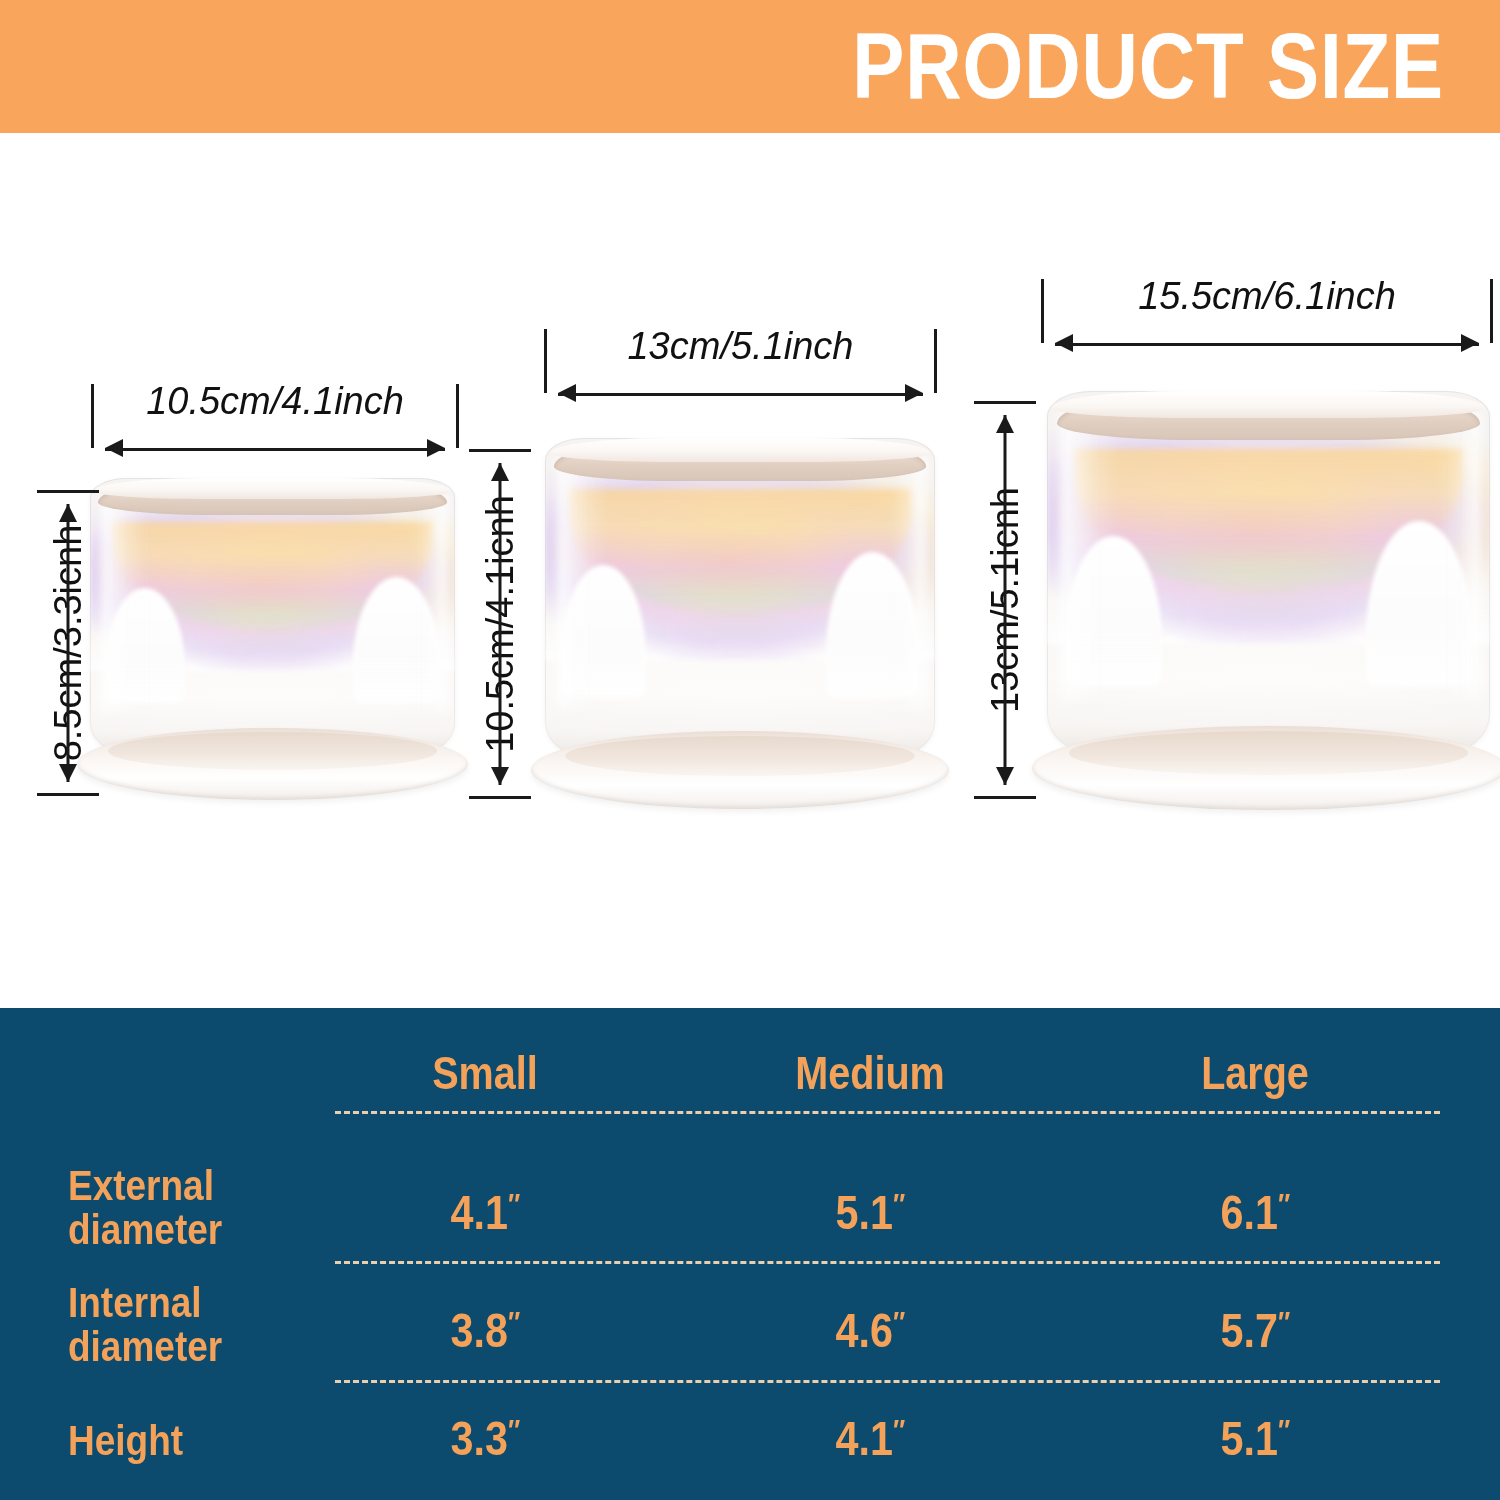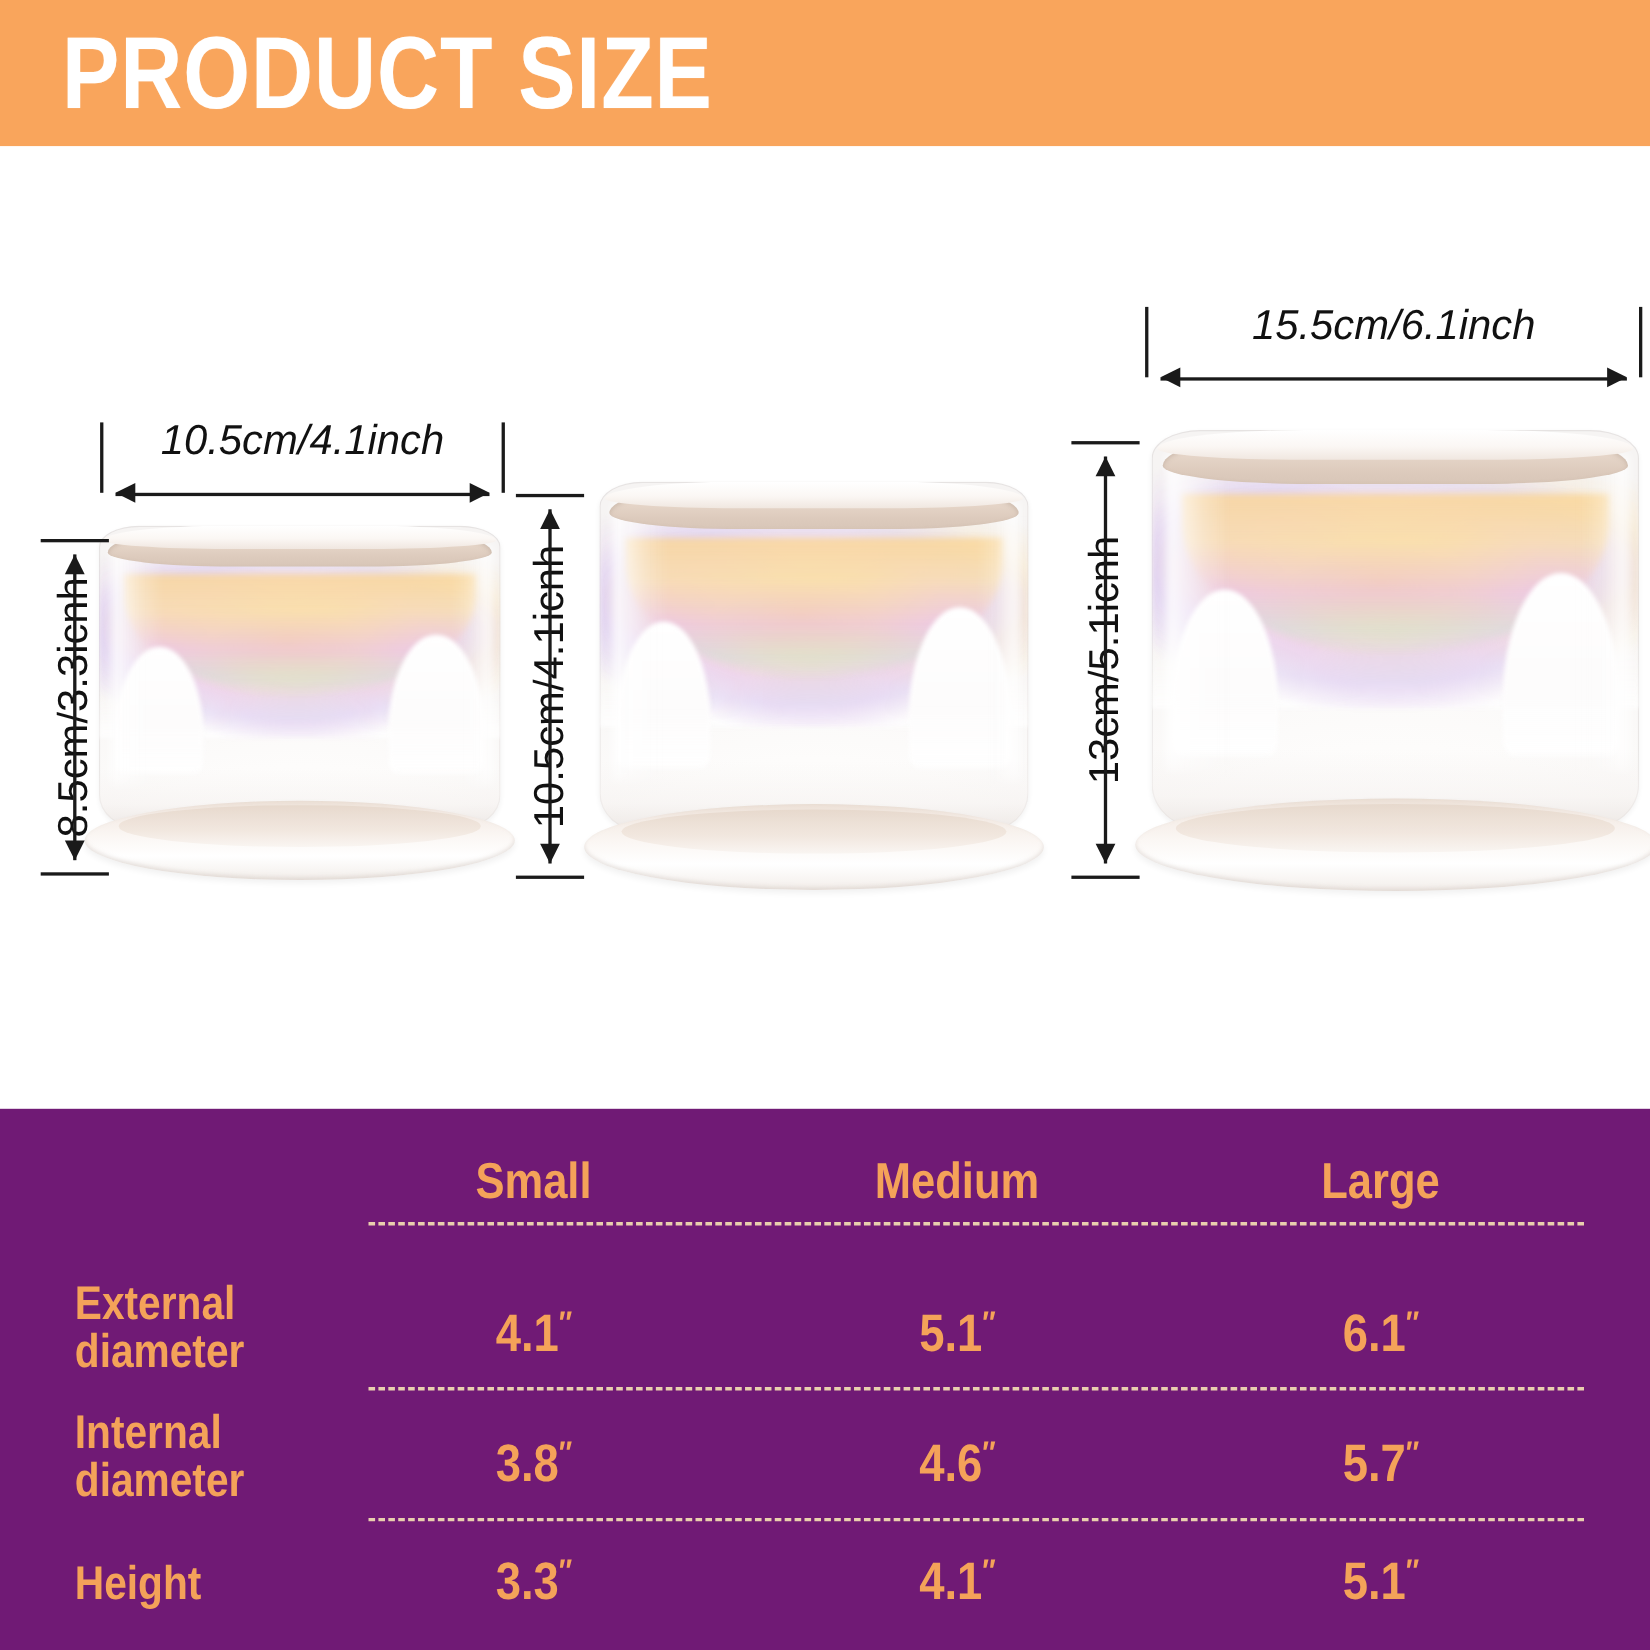--- a/index.html
+++ b/index.html
@@ -8,21 +8,21 @@
     font-family:"Liberation Sans", sans-serif;
     background:#ffffff;
     overflow:hidden;
     position:relative;
   }
 
   
   .header-bar{
     position:absolute; left:0; top:0; width:1500px; height:133px;
     background:#f9a55c;
-    display:flex; align-items:center; justify-content:flex-start;
+    display:flex; align-items:center; justify-content:flex-end;
   }
   .header-title{
     color:#ffffff;
     font-family:"Liberation Sans", sans-serif;
     font-weight:bold;
     font-size:93px;
     letter-spacing:1px;
     transform:scaleX(0.84);
     transform-origin:center;
     line-height:1;
@@ -159,21 +159,21 @@
   .dim-v .label{
     position:absolute; top:50%; left:50%;
     transform:translate(-50%,-50%) rotate(-90deg);
     font-size:38px; color:#111111; white-space:nowrap;
     font-family:"Liberation Sans", sans-serif;
   }
 
   
   .spec{
     position:absolute; left:0; top:1008px; width:1500px; height:492px;
-    background:#701a75;
+    background:#0c4a6e;
   }
   .spec-grid{
     position:absolute; left:0; top:0; width:100%; height:100%;
   }
   .t-orange{
     color:#f4a259;
     font-family:"Liberation Sans", sans-serif;
     font-weight:bold;
     transform:scaleX(0.86);
     transform-origin:left center;
@@ -272,20 +272,28 @@
 
   <div class="dim-v" style="left:48px; top:371px; width:40px; height:278px;">
     <div class="label">8.5cm/3.3icnh</div>
     <div class="line"></div>
     <div class="cap cap-t"></div>
     <div class="cap cap-b"></div>
     <div class="tick tick-t" style="width:62px;"></div>
     <div class="tick tick-b" style="width:62px;"></div>
   </div>
 
+  <div class="dim-h" style="left:558px; top:240px; width:365px; height:40px;">
+    <div class="label" style="top:-48px;">13cm/5.1inch</div>
+    <div class="line"></div>
+    <div class="cap cap-l"></div>
+    <div class="cap cap-r"></div>
+    <div class="tick tick-l" style="height:64px; top:-12px;"></div>
+    <div class="tick tick-r" style="height:64px; top:-12px;"></div>
+  </div>
 
   <div class="dim-v" style="left:480px; top:330px; width:40px; height:322px;">
     <div class="label">10.5cm/4.1icnh</div>
     <div class="line"></div>
     <div class="cap cap-t"></div>
     <div class="cap cap-b"></div>
     <div class="tick tick-t" style="width:62px;"></div>
     <div class="tick tick-b" style="width:62px;"></div>
   </div>
 

